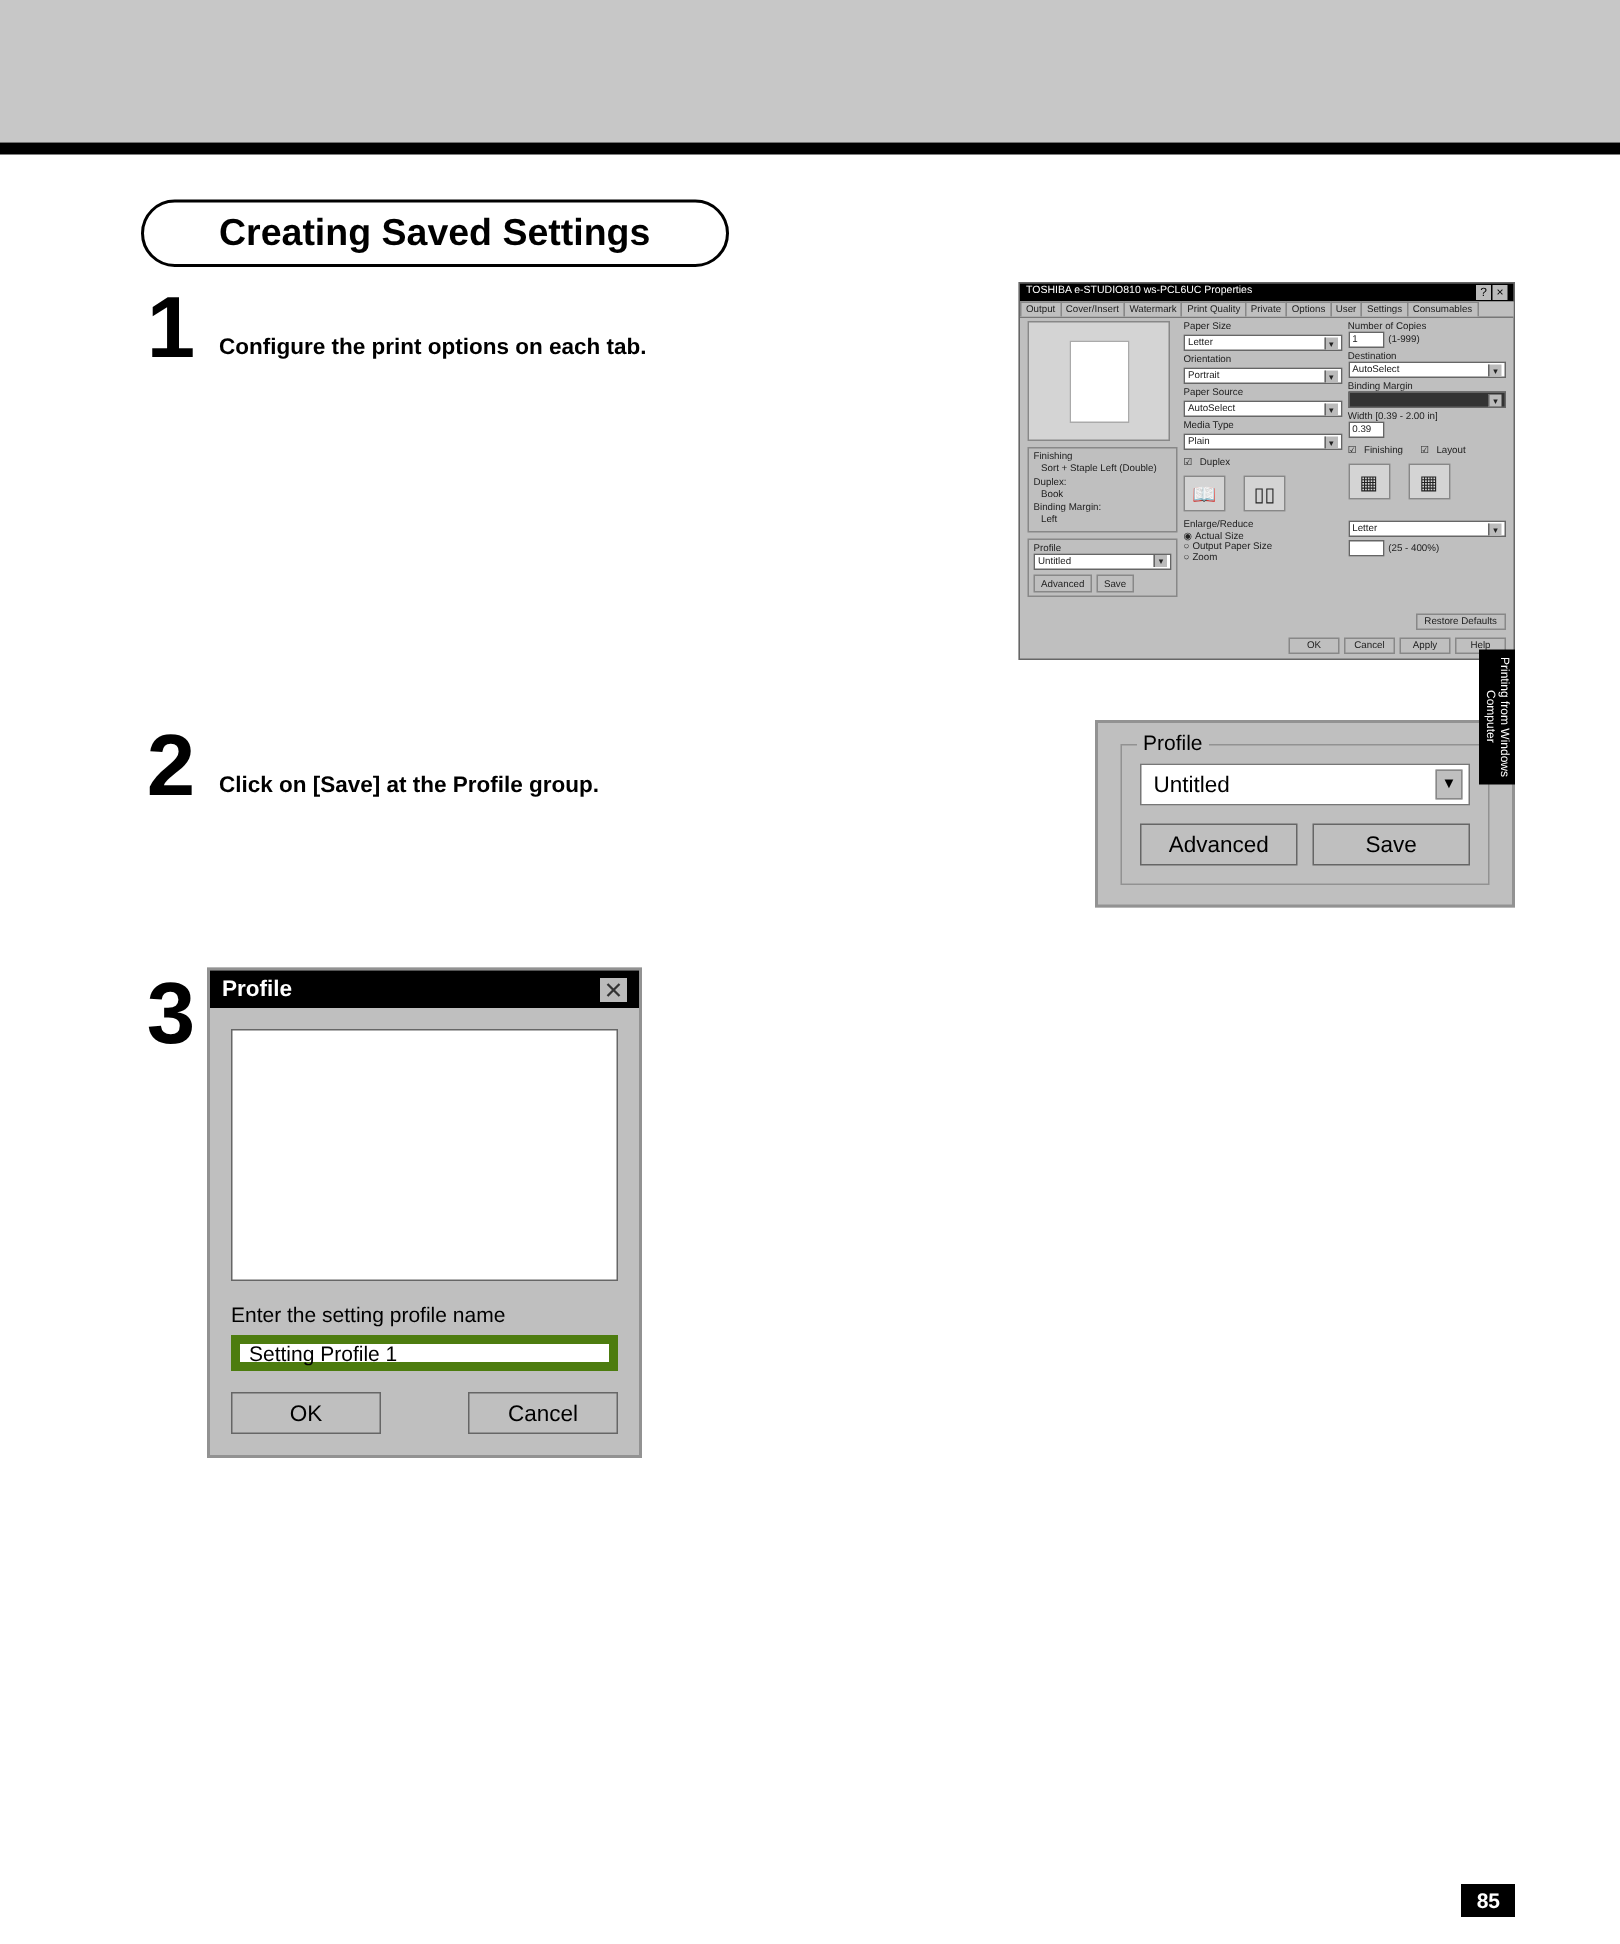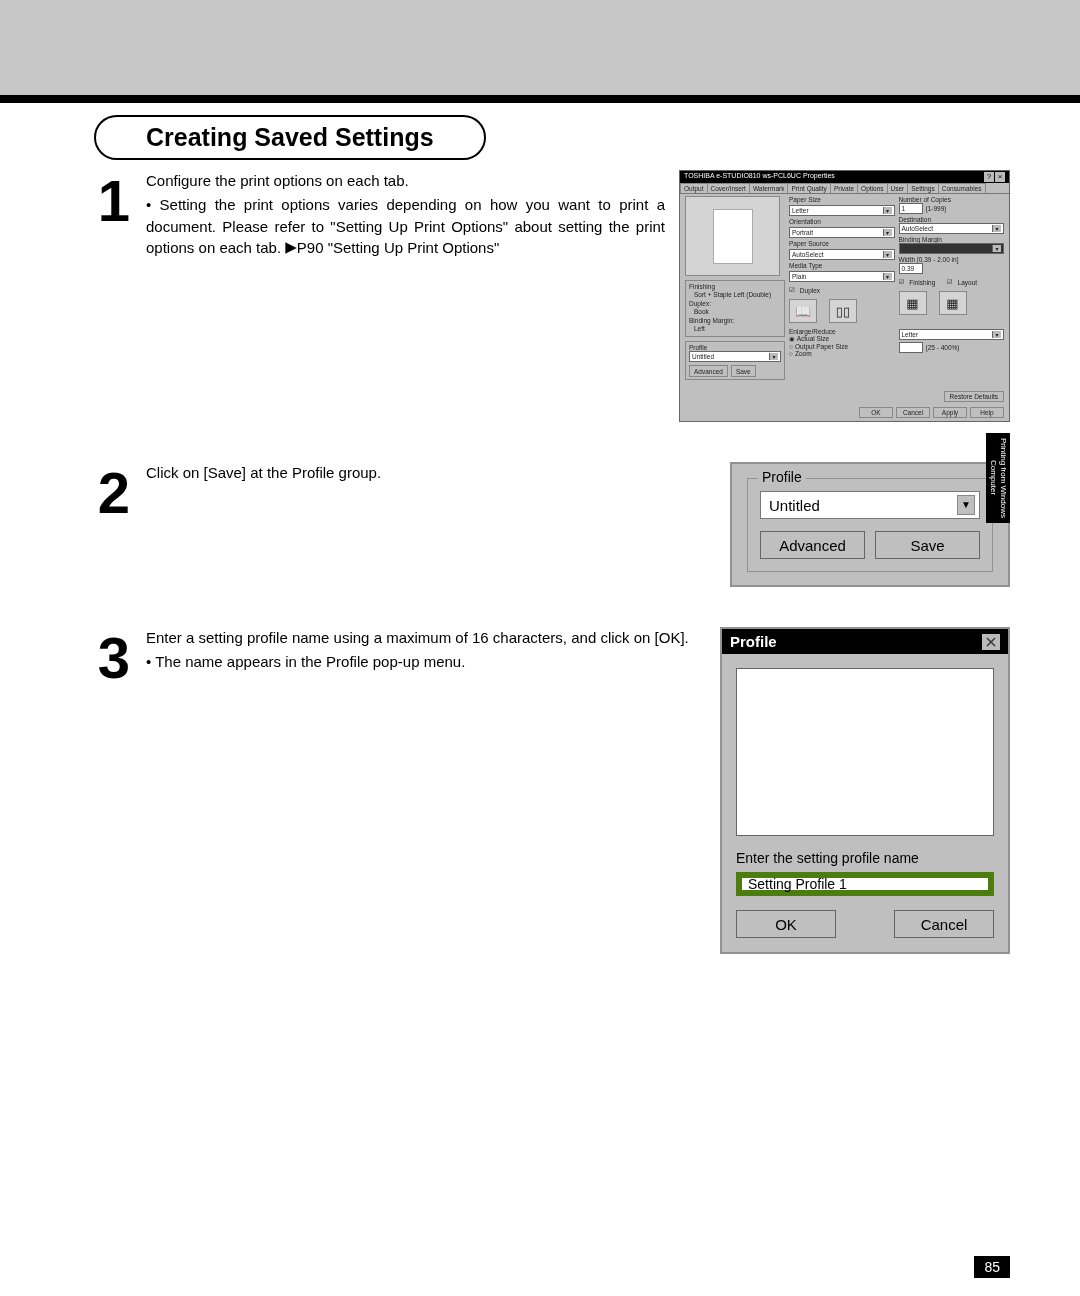--- a/index.html
+++ b/index.html
@@ -1,25 +1,25 @@
 <!DOCTYPE html>
 <html><head>
 <meta charset="utf-8">
 <style>
   * { box-sizing: border-box; margin: 0; padding: 0; }
   body { font-family: Arial, Helvetica, sans-serif; background: #fff; width: 1080px; }
   .topgray { background: #c7c7c7; height: 95px; width: 100%; }
   .blackbar { background: #000; height: 8px; width: 100%; }
-  .page { padding: 12px 70px 20px 90px; position: relative; }
+  .page { padding: 30px 70px 20px 90px; position: relative; }
   .title-pill { border: 2.5px solid #000; border-radius: 26px; padding: 6px 50px; display: inline-block; margin-left: 4px; margin-bottom: 10px; }
   .title-pill span { font-size: 25px; font-weight: bold; }
   .step-row { display: flex; align-items: flex-start; margin-bottom: 40px; }
   .step-num { font-size: 58px; font-weight: bold; line-height: 0.85; min-width: 48px; text-align: center; padding-top: 6px; }
   .step-text { flex: 1; padding-left: 8px; padding-right: 14px; font-size: 15px; line-height: 1.45; }
-  .step-head { font-weight: normal; font-size: 15px; display: block; margin-bottom: 2px; }
+  .step-head { font-weight: bold; font-size: 15px; display: block; margin-bottom: 2px; margin-top: 33px; }
   .step-sub { text-align: justify; }
   .ref { display: inline-block; transform: translateY(-1px); }
   .screenshot-col { flex: 0 0 auto; }
   
   .fig1 { width: 331px; height: 252px; background: #bfbfbf; border: 1px solid #666; font-size: 7px; color: #222; position: relative; }
   .fig1-title { background: #000; color: #fff; padding: 1px 4px; font-size: 7px; display: flex; justify-content: space-between; }
   .fig1-title-icons span { display: inline-block; width: 10px; height: 10px; background: #bbb; margin-left: 1px; text-align: center; line-height: 9px; color: #000; font-size: 8px; }
   .fig1-tabs { display: flex; border-bottom: 1px solid #777; background: #bfbfbf; font-size: 6.5px; }
   .fig1-tabs span { padding: 1px 3px; border: 1px solid #888; border-bottom: none; background: #bfbfbf; margin-right: -1px; }
   .fig1-tabs span.active { background: #bfbfbf; position: relative; }
@@ -60,44 +60,41 @@
   .fig3-title .x { width: 18px; height: 16px; background: #bbb; display: flex; align-items: center; justify-content: center; }
   .fig3-title .x svg { width: 10px; height: 10px; }
   .fig3-body { padding: 14px; border-radius: 21px; }
   .listbox { background: #fff; border: 1px solid #666; height: 168px; margin-bottom: 14px; }
   .lbl3 { font-size: 14px; margin-bottom: 6px; display: block; }
   .input3 { background: #fff; border: 6px solid #4d7c0f; height: 24px; padding: 2px 6px; width: 100%; margin-bottom: 14px; font-size: 14px; display: flex; align-items: center; }
   .btn-row3 { display: flex; justify-content: space-between; }
   .btn-win3 { background: #bfbfbf; border: 1px solid #666; width: 100px; height: 28px; font-size: 15px; display: flex; align-items: center; justify-content: center; }
   
   .side-tab { position: absolute; right: 70px; top: 330px; width: 24px; height: 90px; background: #000; color: #fff; font-size: 8px; writing-mode: vertical-rl; text-align: center; display: flex; align-items: center; justify-content: center; line-height: 1.2; }
-  .page-num { background: #000; color: #fff; font-weight: normal; padding: 3px 10px; position: absolute; right: 70px; bottom: 0; font-size: 14px; }
+  .page-num { background: #000; color: #fff; font-weight: bold; padding: 3px 10px; position: absolute; right: 70px; bottom: 0; font-size: 14px; }
   .page-wrap { position: relative; height: 1175px; }
 </style>
 </head>
 <body>
 
 <div class="topgray"></div>
 <div class="blackbar"></div>
 
 <div class="page-wrap">
 <div class="page">
 
   <div class="title-pill">
     <span>Creating Saved Settings</span>
   </div>
 
   
   <div class="step-row">
     <div class="step-num">1</div>
     <div class="step-text">
       <span class="step-head">Configure the print options on each tab.</span>
-      <div class="step-sub">
-        • <span>Setting the print options varies depending on how you want to print a document.  Please refer to "Setting Up Print Options" about setting the print options on each tab.  </span><span class="ref">▶</span><span>P90 "Setting Up Print Options"</span>
-      </div>
     </div>
     <div class="screenshot-col">
       <div class="fig1">
         <div class="fig1-title">
           <span>TOSHIBA e-STUDIO810 ws-PCL6UC Properties</span>
           <span class="fig1-title-icons">
             <span>?</span><span>×</span>
           </span>
         </div>
         <div class="fig1-tabs">
@@ -261,24 +258,20 @@
             <div class="btn-win">Save</div>
           </div>
         </div>
       </div>
     </div>
   </div>
 
   
   <div class="step-row" style="margin-top:30px">
     <div class="step-num">3</div>
-    <div class="step-text">
-      <span class="step-head">Enter a setting profile name using a maximum of 16 characters, and click on [OK].</span>
-      <div class="step-sub">• <span>The name appears in the Profile pop-up menu.</span></div>
-    </div>
     <div class="screenshot-col">
       <div class="fig3">
         <div class="fig3-title">
           <span>Profile</span>
           <span class="x">
             <svg viewBox="0 0 10 10">
                   <line x1="1" y1="1" x2="9" y2="9" stroke="#333" stroke-width="1.5"></line>
                   <line x1="9" y1="1" x2="1" y2="9" stroke="#333" stroke-width="1.5"></line>
                 </svg>
           </span>

